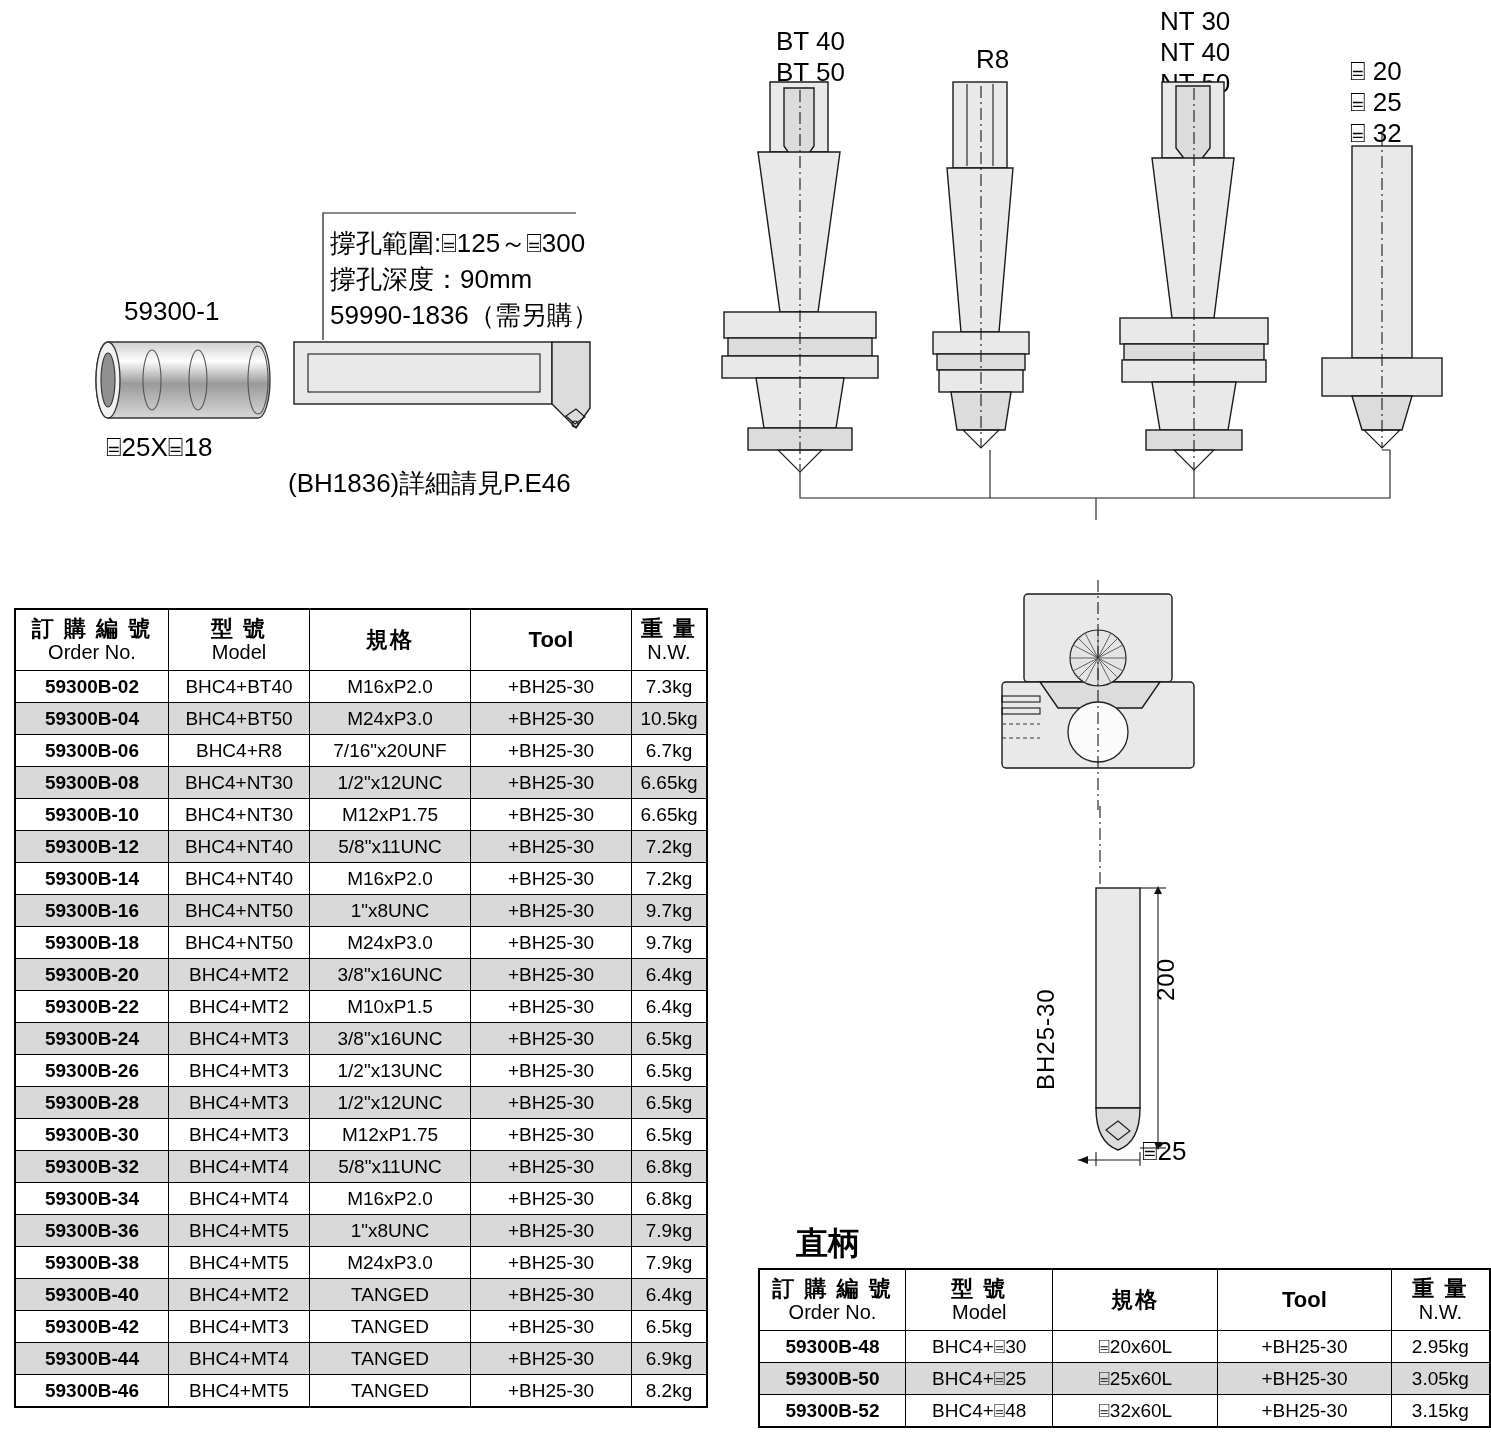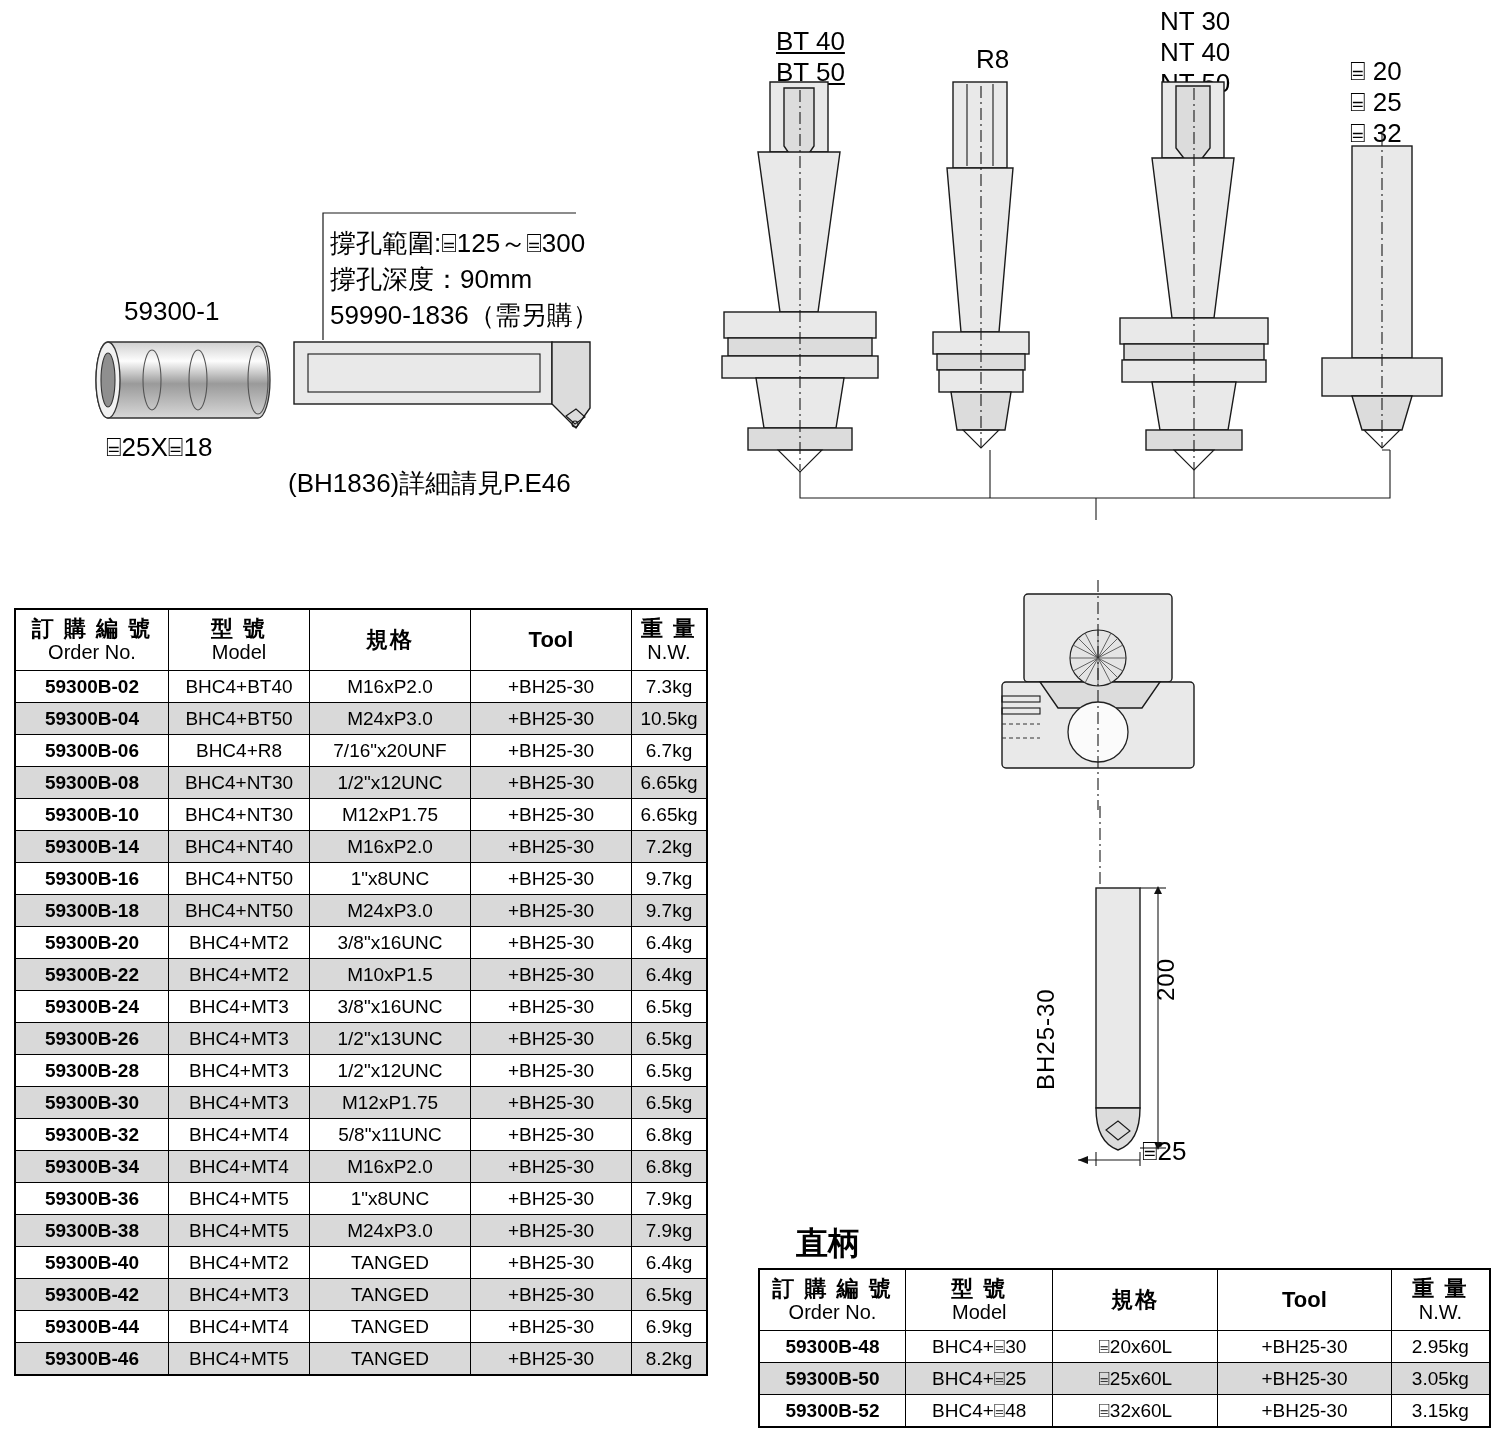--- a/index.html
+++ b/index.html
@@ -90,21 +90,21 @@
     <rect x="18" y="18" width="232" height="38" class="thin"></rect>
     <path d="M262,6 L300,6 L300,72 L286,92 L262,68 Z" class="metal2"></path>
     <path d="M276,80 l10,-7 l9,8 l-10,7 z" class="thin"></path>
     <circle cx="285" cy="88" r="3" class="thin"></circle>
   </svg>
 </div>
 <div class="abs" style="left:288px;top:466px;">
   <span class="lbl-big">(BH1836)詳細請見P.E46</span>
 </div>
 
-<div class="abs" style="left:776px;top:26px;text-align:center;text-decoration:underline;">
+<div class="abs" style="left:776px;top:26px;text-align:center;">
   <div class="lbl-big">BT 40</div>
   <div class="lbl-big">BT 50</div>
 </div>
 <div class="abs" style="left:976px;top:44px;text-align:center;">
   <div class="lbl-big">R8</div>
 </div>
 <div class="abs" style="left:1160px;top:6px;text-align:center;">
   <div class="lbl-big">NT 30</div>
   <div class="lbl-big">NT 40</div>
   <div class="lbl-big">NT 50</div>
@@ -283,20 +283,27 @@
           <td class="col-nw">6.65kg</td>
         </tr>
         <tr>
           <td class="col-order">59300B-10</td>
           <td class="col-model">BHC4+NT30</td>
           <td class="col-spec">M12xP1.75</td>
           <td class="col-tool">+BH25-30</td>
           <td class="col-nw">6.65kg</td>
         </tr>
         <tr>
+          <td class="col-order">59300B-12</td>
+          <td class="col-model">BHC4+NT40</td>
+          <td class="col-spec">5/8"x11UNC</td>
+          <td class="col-tool">+BH25-30</td>
+          <td class="col-nw">7.2kg</td>
+        </tr>
+        <tr>
           <td class="col-order">59300B-14</td>
           <td class="col-model">BHC4+NT40</td>
           <td class="col-spec">M16xP2.0</td>
           <td class="col-tool">+BH25-30</td>
           <td class="col-nw">7.2kg</td>
         </tr>
         <tr>
           <td class="col-order">59300B-16</td>
           <td class="col-model">BHC4+NT50</td>
           <td class="col-spec">1"x8UNC</td>

